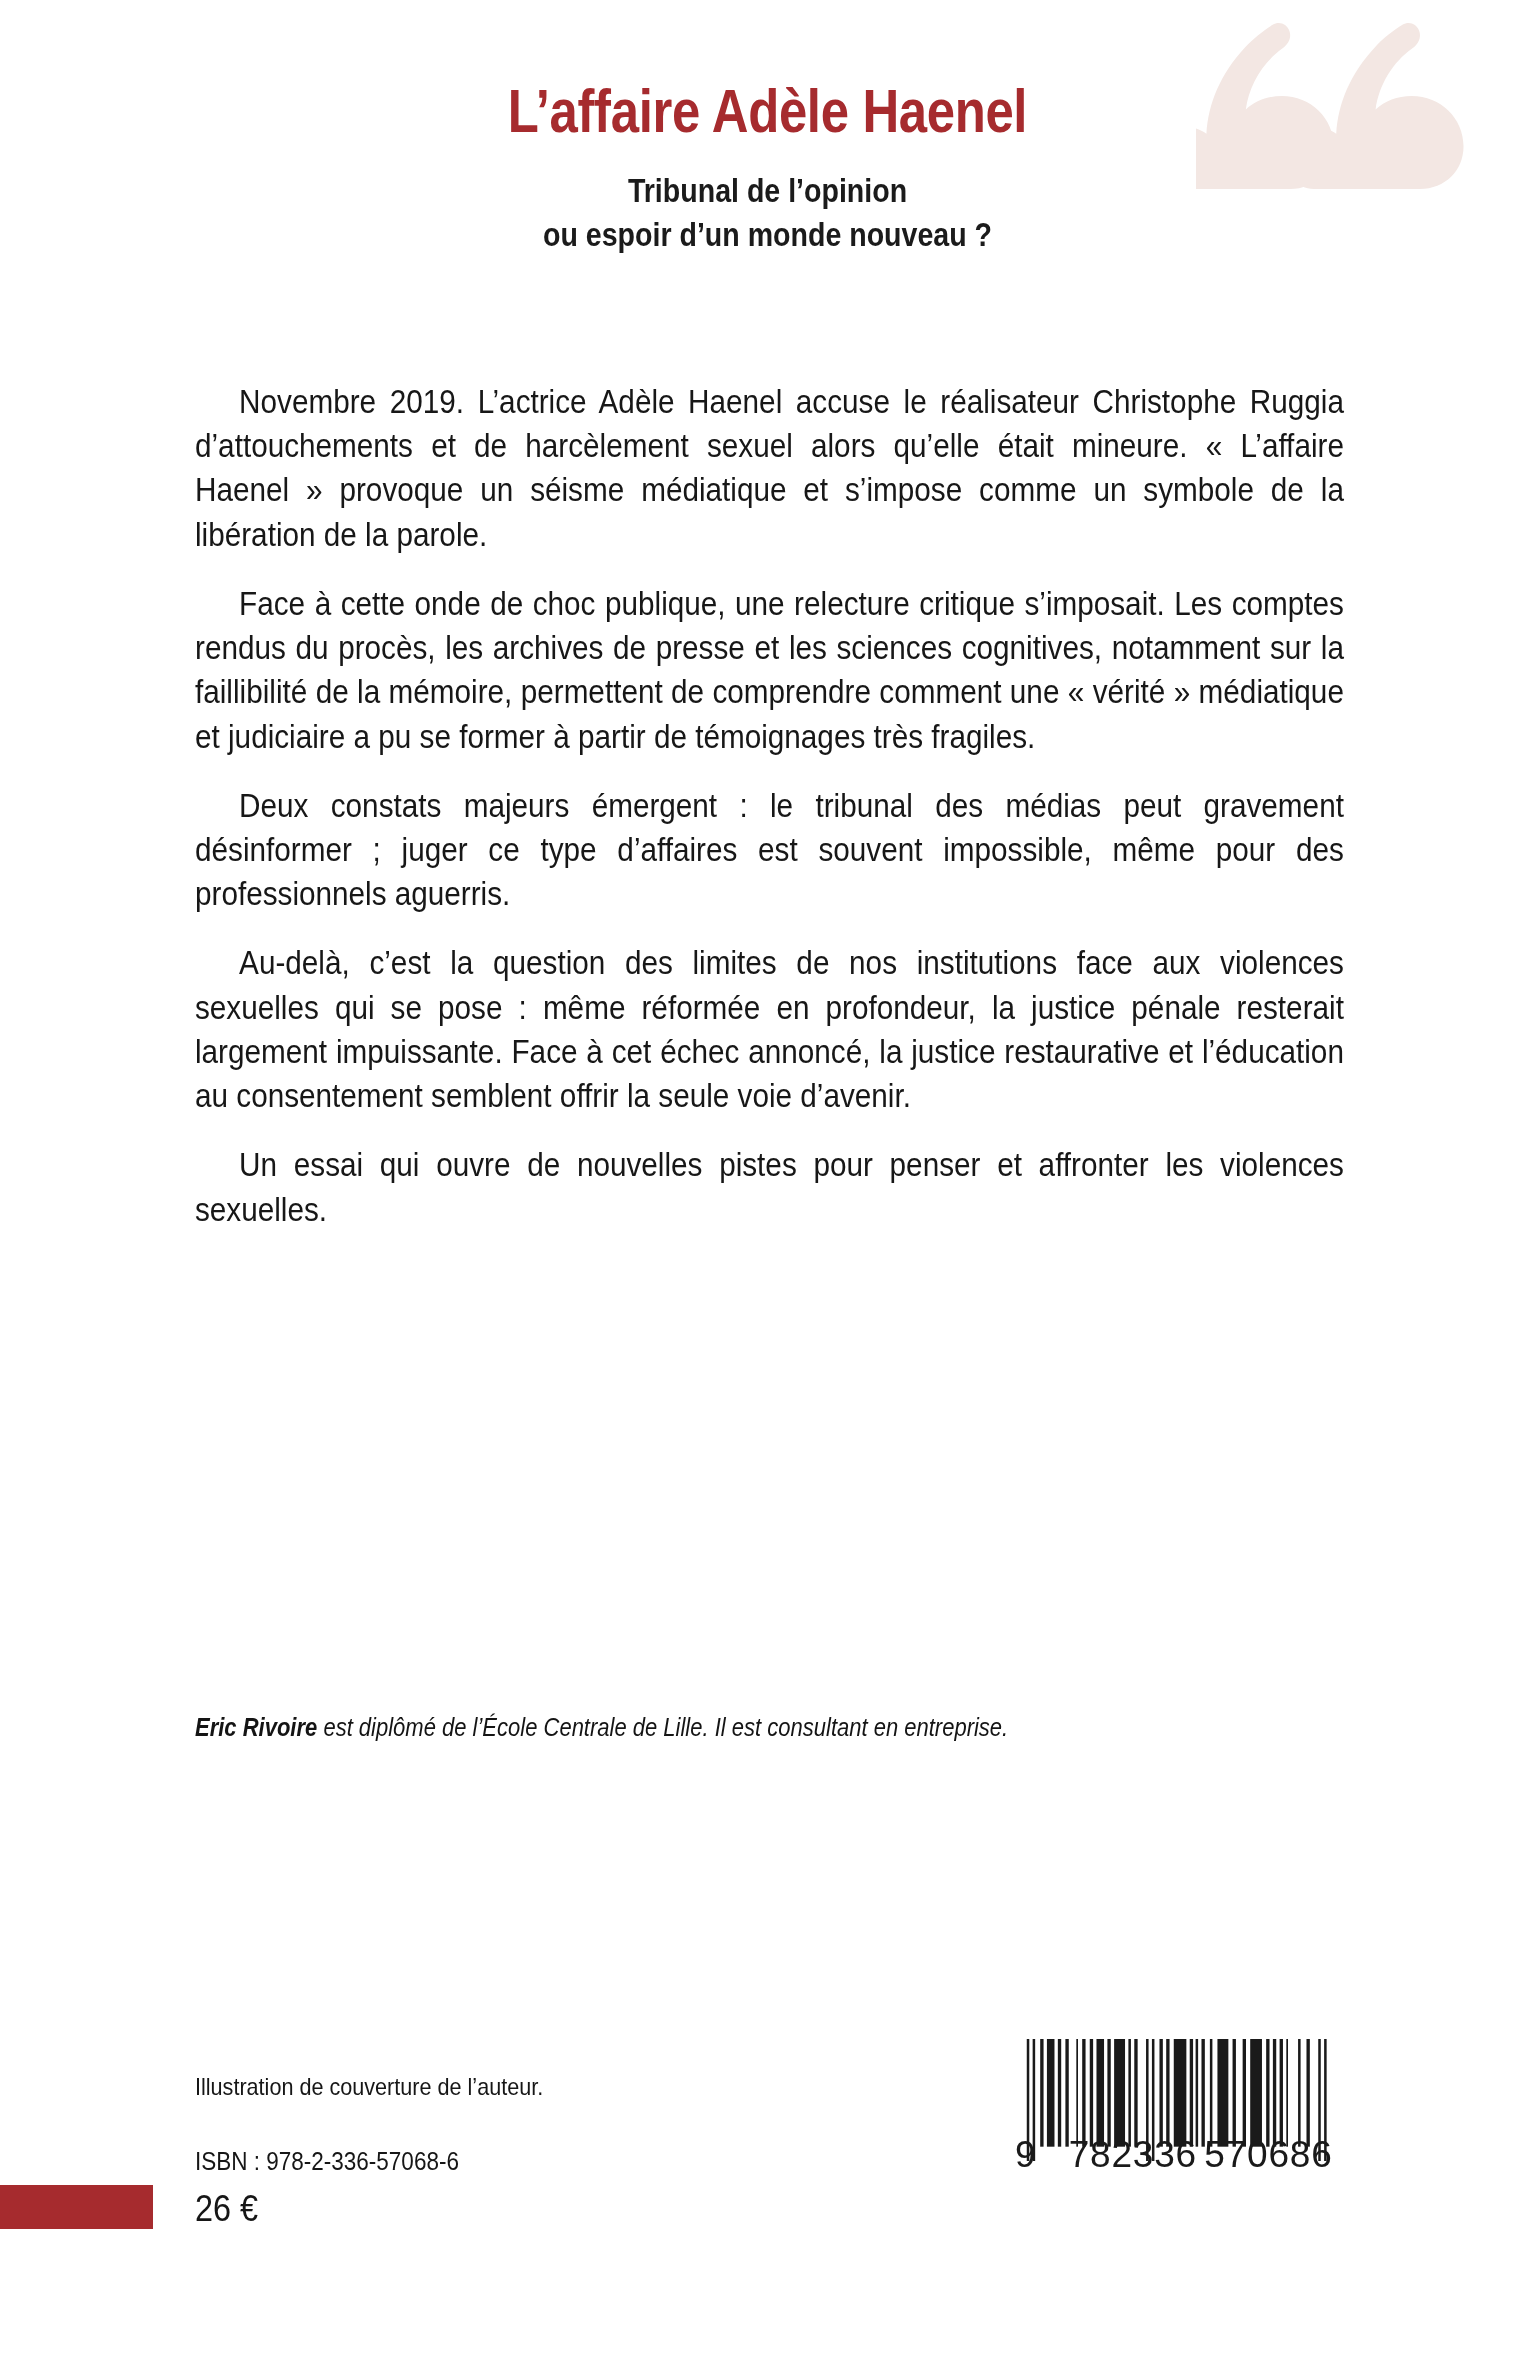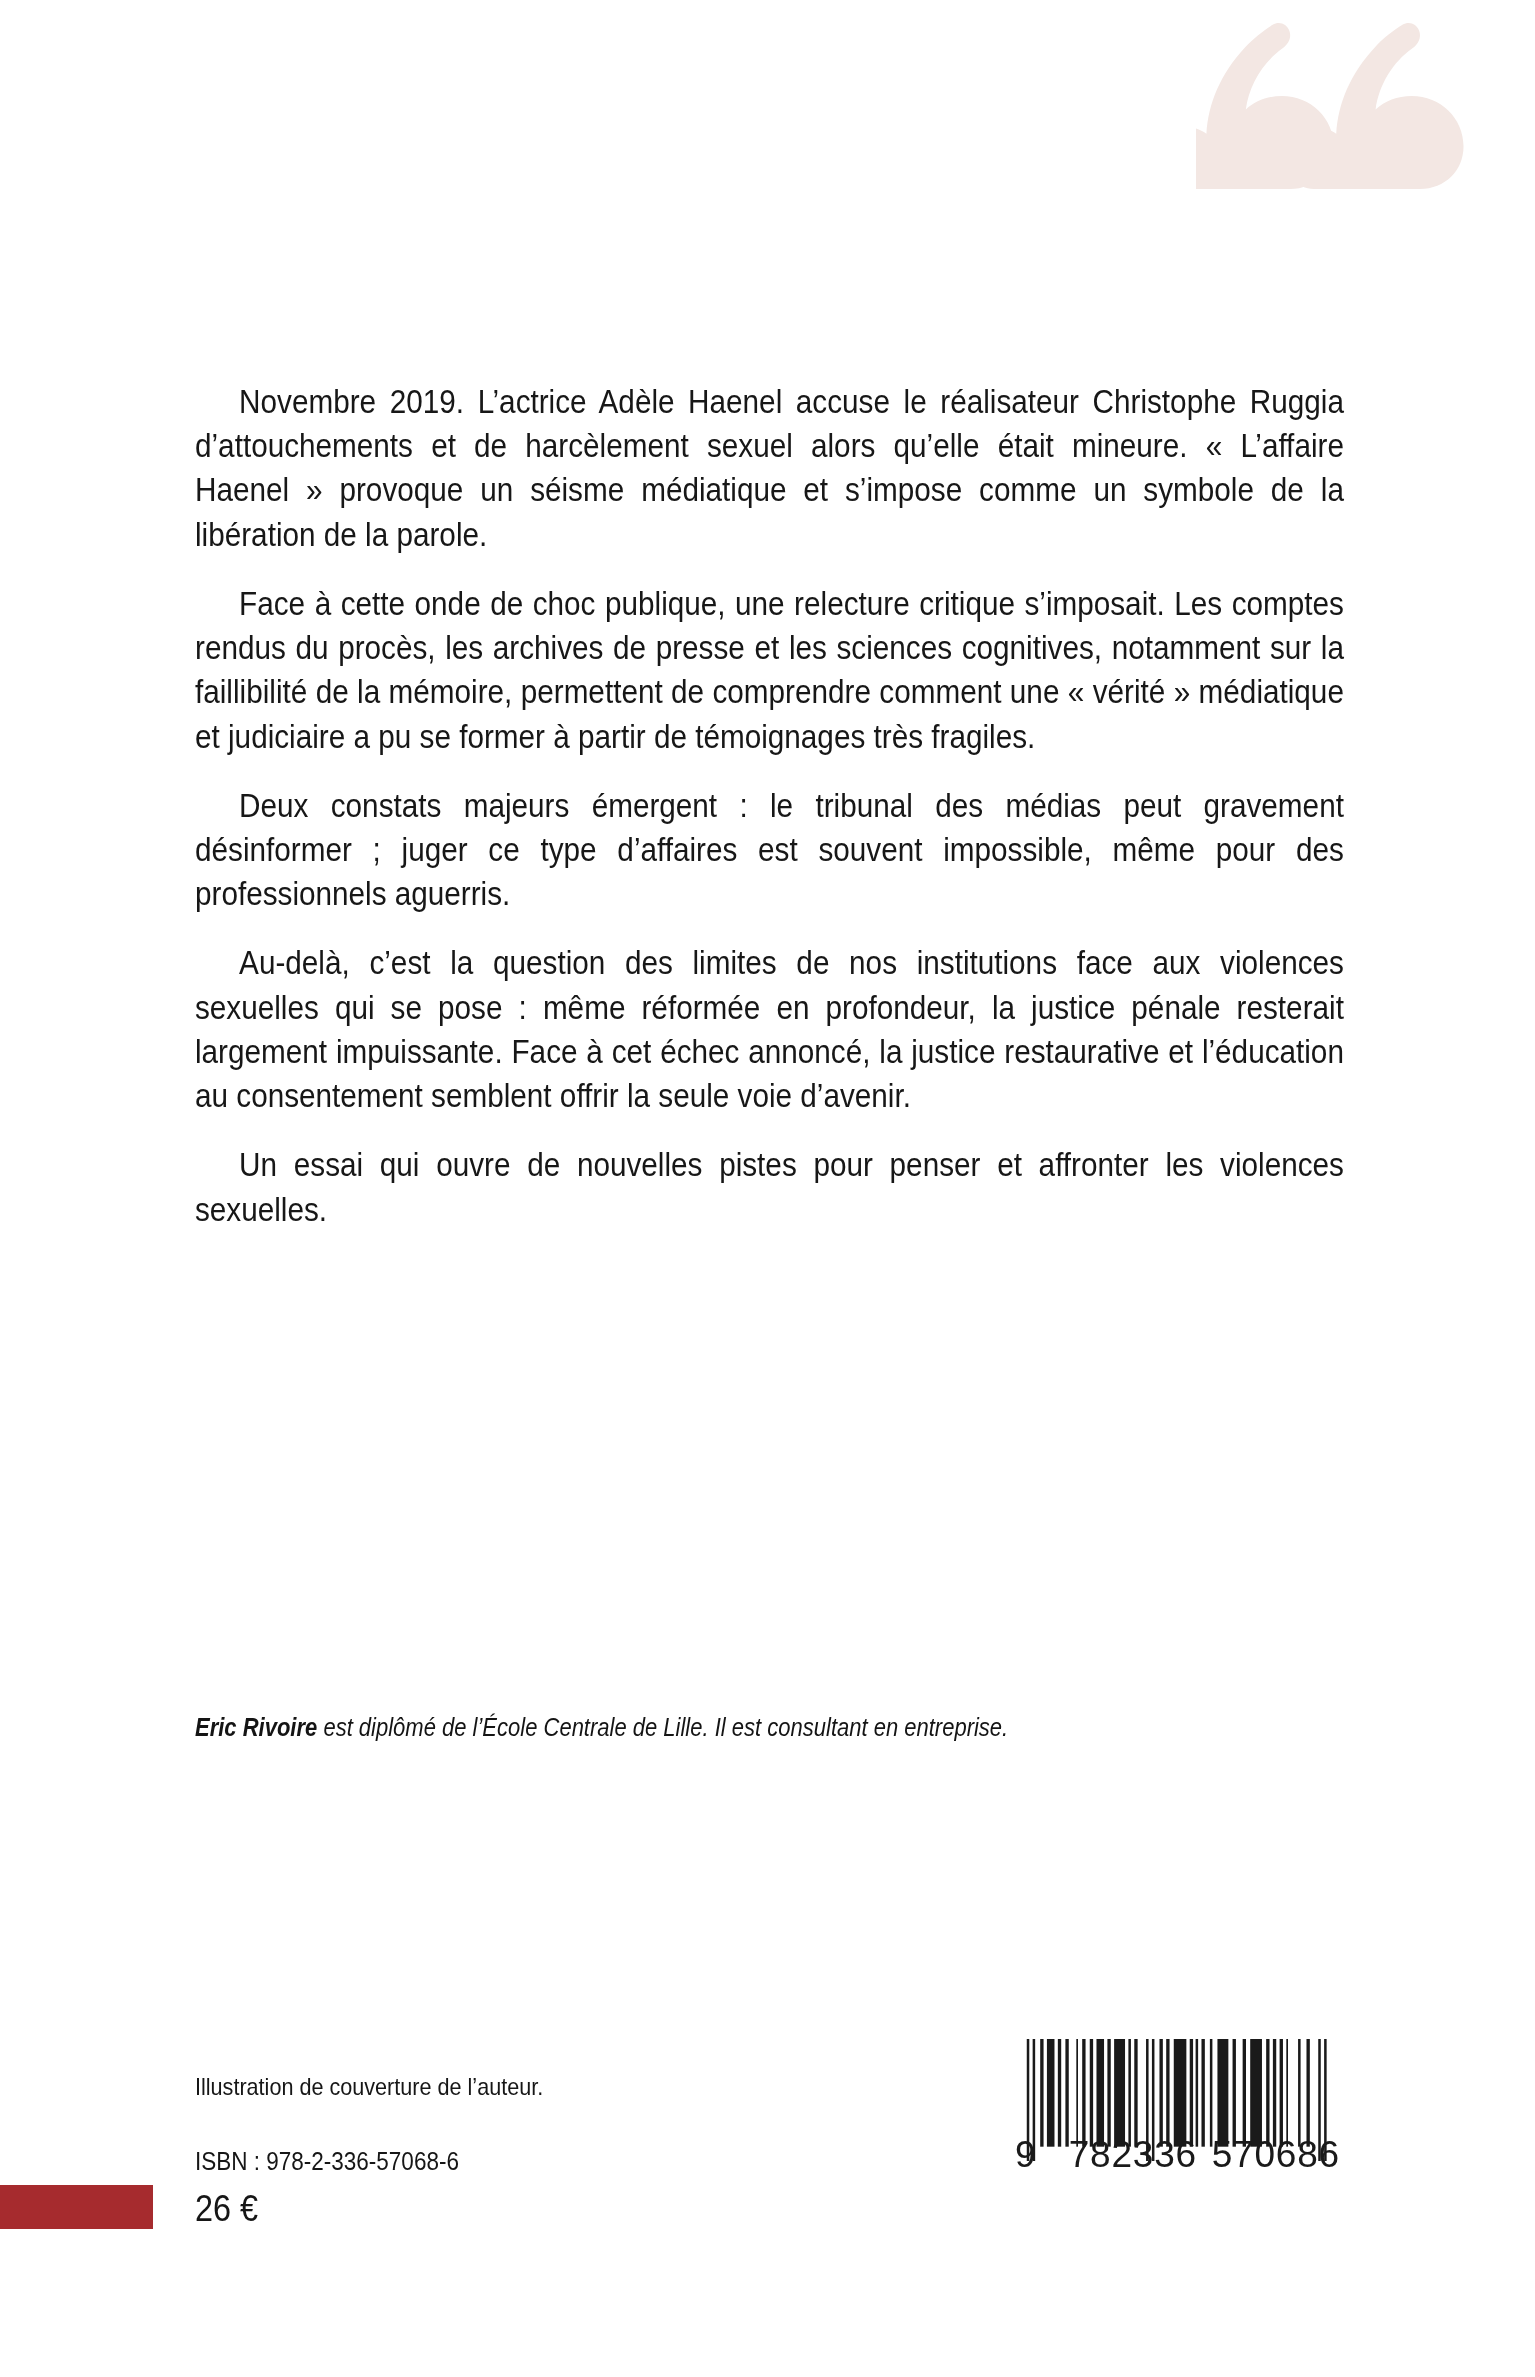--- a/index.html
+++ b/index.html
@@ -160,36 +160,43 @@
   .barcode-digits {
     margin-top: -27px;
     display: flex;
     font-family: "Liberation Sans", sans-serif;
     font-size: 37px;
     color: #1a1a1a;
     letter-spacing: 0.8px;
   }
   .barcode-digits .bd-lead { width: 39px; text-align: left; }
   .barcode-digits .bd-left { width: 143px; text-align: right; }
-  .barcode-digits .bd-right { width: 143px; text-align: right; }
+  .barcode-digits .bd-right { width: 143px; text-align: center; }
 </style>
 </head>
 <body>
 
 <div id="cover">
 
   <div class="quote-deco">
     <svg viewBox="0 0 380 240" xmlns="http://www.w3.org/2000/svg" aria-hidden="true">
       <g fill="#F3E7E3">
         <path d="M30 240c-19 0-35-16-35-36 0-22 17-38 38-38 9 0 17 3 24 8 2-36 17-72 46-103 9-10 22-20 33-27 8-5 17-1 20 7 3 8-1 16-8 21-24 17-40 44-44 73 11-10 26-16 43-16 35 0 62 27 62 60 0 29-22 51-52 51z" transform="translate(110,0)"></path>
         <path d="M30 240c-19 0-35-16-35-36 0-22 17-38 38-38 9 0 17 3 24 8 2-36 17-72 46-103 9-10 22-20 33-27 8-5 17-1 20 7 3 8-1 16-8 21-24 17-40 44-44 73 11-10 26-16 43-16 35 0 62 27 62 60 0 29-22 51-52 51z" transform="translate(-45,0)"></path>
       </g>
     </svg>
   </div>
 
+  <header class="header">
+    <h1 class="book-title">L’affaire Adèle Haenel</h1>
+    <div class="book-subtitle">
+      <span class="sub-line">Tribunal de l’opinion</span>
+      <span class="sub-line">ou espoir d’un monde nouveau ?</span>
+    </div>
+  </header>
 
   <section class="blurb">
     <p>Novembre 2019. L’actrice Adèle Haenel accuse le réalisateur Christophe Ruggia d’attouchements et de harcèlement sexuel alors qu’elle était mineure. « L’affaire Haenel » provoque un séisme médiatique et s’impose comme un symbole de la libération de la parole.</p>
     <p>Face à cette onde de choc publique, une relecture critique s’imposait. Les comptes rendus du procès, les archives de presse et les sciences cognitives, notamment sur la faillibilité de la mémoire, permettent de comprendre comment une « vérité » médiatique et judiciaire a pu se former à partir de témoignages très fragiles.</p>
     <p>Deux constats majeurs émergent : le tribunal des médias peut gravement désinformer ; juger ce type d’affaires est souvent impossible, même pour des professionnels aguerris.</p>
     <p>Au-delà, c’est la question des limites de nos institutions face aux violences sexuelles qui se pose : même réformée en profondeur, la justice pénale resterait largement impuissante. Face à cet échec annoncé, la justice restaurative et l’éducation au consentement semblent offrir la seule voie d’avenir.</p>
     <p>Un essai qui ouvre de nouvelles pistes pour penser et affronter les violences sexuelles.</p>
   </section>
 
   <div class="author-note"><span class="author-name">Eric Rivoire</span><span> est diplômé de l’École Centrale de Lille. Il est consultant en entreprise.</span></div>

